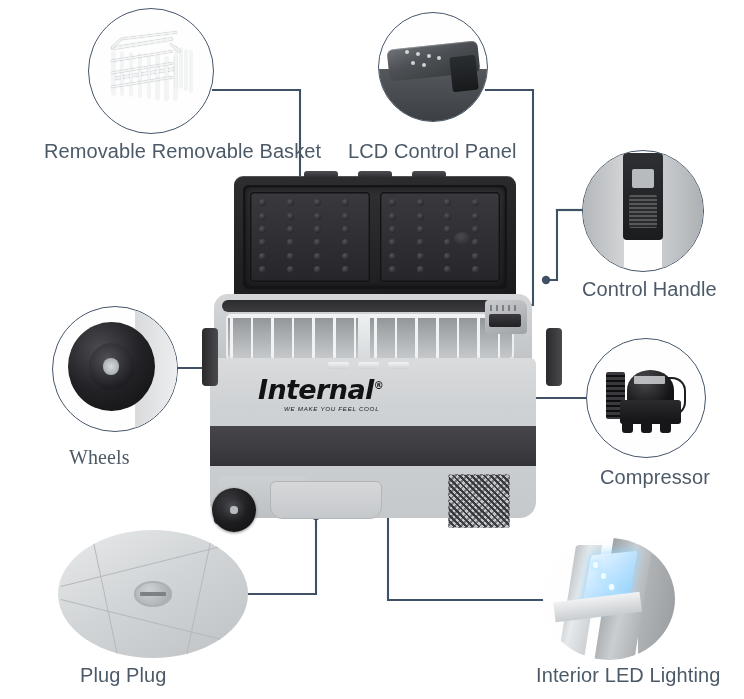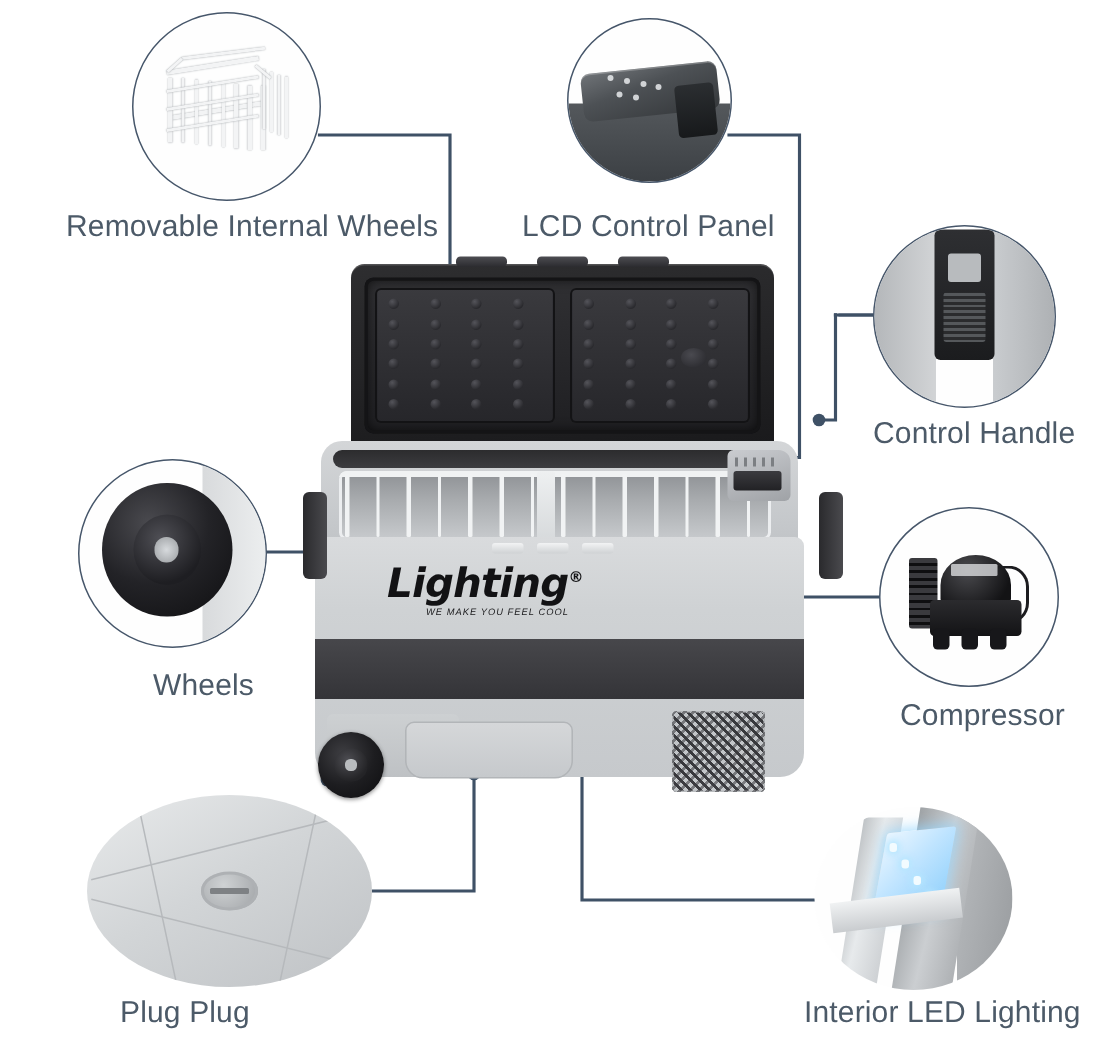--- a/index.html
+++ b/index.html
@@ -396,21 +396,21 @@
     </div>
 
     <div class="body-main"></div>
     <div class="band"></div>
 
     <div class="latch" style="left:132px;"></div>
     <div class="latch" style="left:162px;"></div>
     <div class="latch" style="left:192px;"></div>
 
     <div class="logo">
-      <div class="logo-main"><span>Lighting</span><span class="logo-r">®</span></div>
+      <div class="logo-main"><span>Internal</span><span class="logo-r">®</span></div>
       <div class="logo-sub">WE MAKE YOU FEEL COOL</div>
     </div>
 
     <div class="vent"></div>
 
     <div class="side-handle l"></div>
     <div class="side-handle r"></div>
 
     <div class="wheelwell"></div>
     <div class="drawer"></div>
@@ -440,21 +440,21 @@
           <div class="bk-line" style="left: 90%; top: 19.2%; width: 2.4px; height: 58%;"></div>
           <div class="bk-line" style="left: 96%; top: 21.8%; width: 2.4px; height: 58%;"></div>
           <div class="bk-line" style="left: 2%; top: 34%; width: 74%; height: 2.2px; transform: rotate(-9deg); transform-origin: 0px 0px;"></div>
           <div class="bk-line" style="left: 2%; top: 52%; width: 74%; height: 2.2px; transform: rotate(-9deg); transform-origin: 0px 0px;"></div>
           <div class="bk-line" style="left: 2%; top: 72%; width: 74%; height: 2.2px; transform: rotate(-9deg); transform-origin: 0px 0px;"></div>
           <div class="bk-line" style="left: 14%; top: 2%; width: 66%; height: 2.2px; transform: rotate(-7deg); transform-origin: 0px 0px;"></div>
           <div class="bk-line" style="left: 2%; top: 16%; width: 16%; height: 2.2px; transform: rotate(-42deg); transform-origin: 0px 0px;"></div>
           <div class="bk-line" style="left: 74%; top: 10%; width: 16%; height: 2.2px; transform: rotate(40deg); transform-origin: 0px 0px;"></div>
         </div>
     </div>
-    <div class="clabel" style="left:44px;top:140px;">Removable Internal Wheels</div>
+    <div class="clabel" style="left:44px;top:140px;">Removable Removable Basket</div>
   </div>
 
   <div class="callout">
     <div class="bubble" style="left:378px;top:12px;width:110px;height:110px;">
       <div class="art">
         <div class="cp-base"></div>
         <div class="cp-body"></div>
         <div class="cp-screen"></div>
         <div class="cp-btn" style="left:24%;top:34%;"></div>
         <div class="cp-btn" style="left:34%;top:36%;"></div>
@@ -488,21 +488,21 @@
         <div class="wh-big">
           <div class="wh-spoke" style="transform:rotate(0deg);"></div>
           <div class="wh-spoke" style="transform:rotate(45deg);"></div>
           <div class="wh-spoke" style="transform:rotate(90deg);"></div>
           <div class="wh-spoke" style="transform:rotate(135deg);"></div>
           <div class="wh-in"></div>
           <div class="wh-cap"></div>
         </div>
       </div>
     </div>
-    <div class="clabel" style="left:102px;top:446px;">Wheels</div>
+    <div class="clabel" style="left:69px;top:446px;font-family:Liberation Serif, serif;">Wheels</div>
   </div>
 
   <div class="callout">
     <div class="bubble" style="left:586px;top:338px;width:120px;height:120px;">
       <div class="art">
         <div class="cmp-term"></div>
         <div class="cmp-dome"></div>
         <div class="cmp-label"></div>
         <div class="cmp-pipe"></div>
         <div class="cmp-base"></div>

